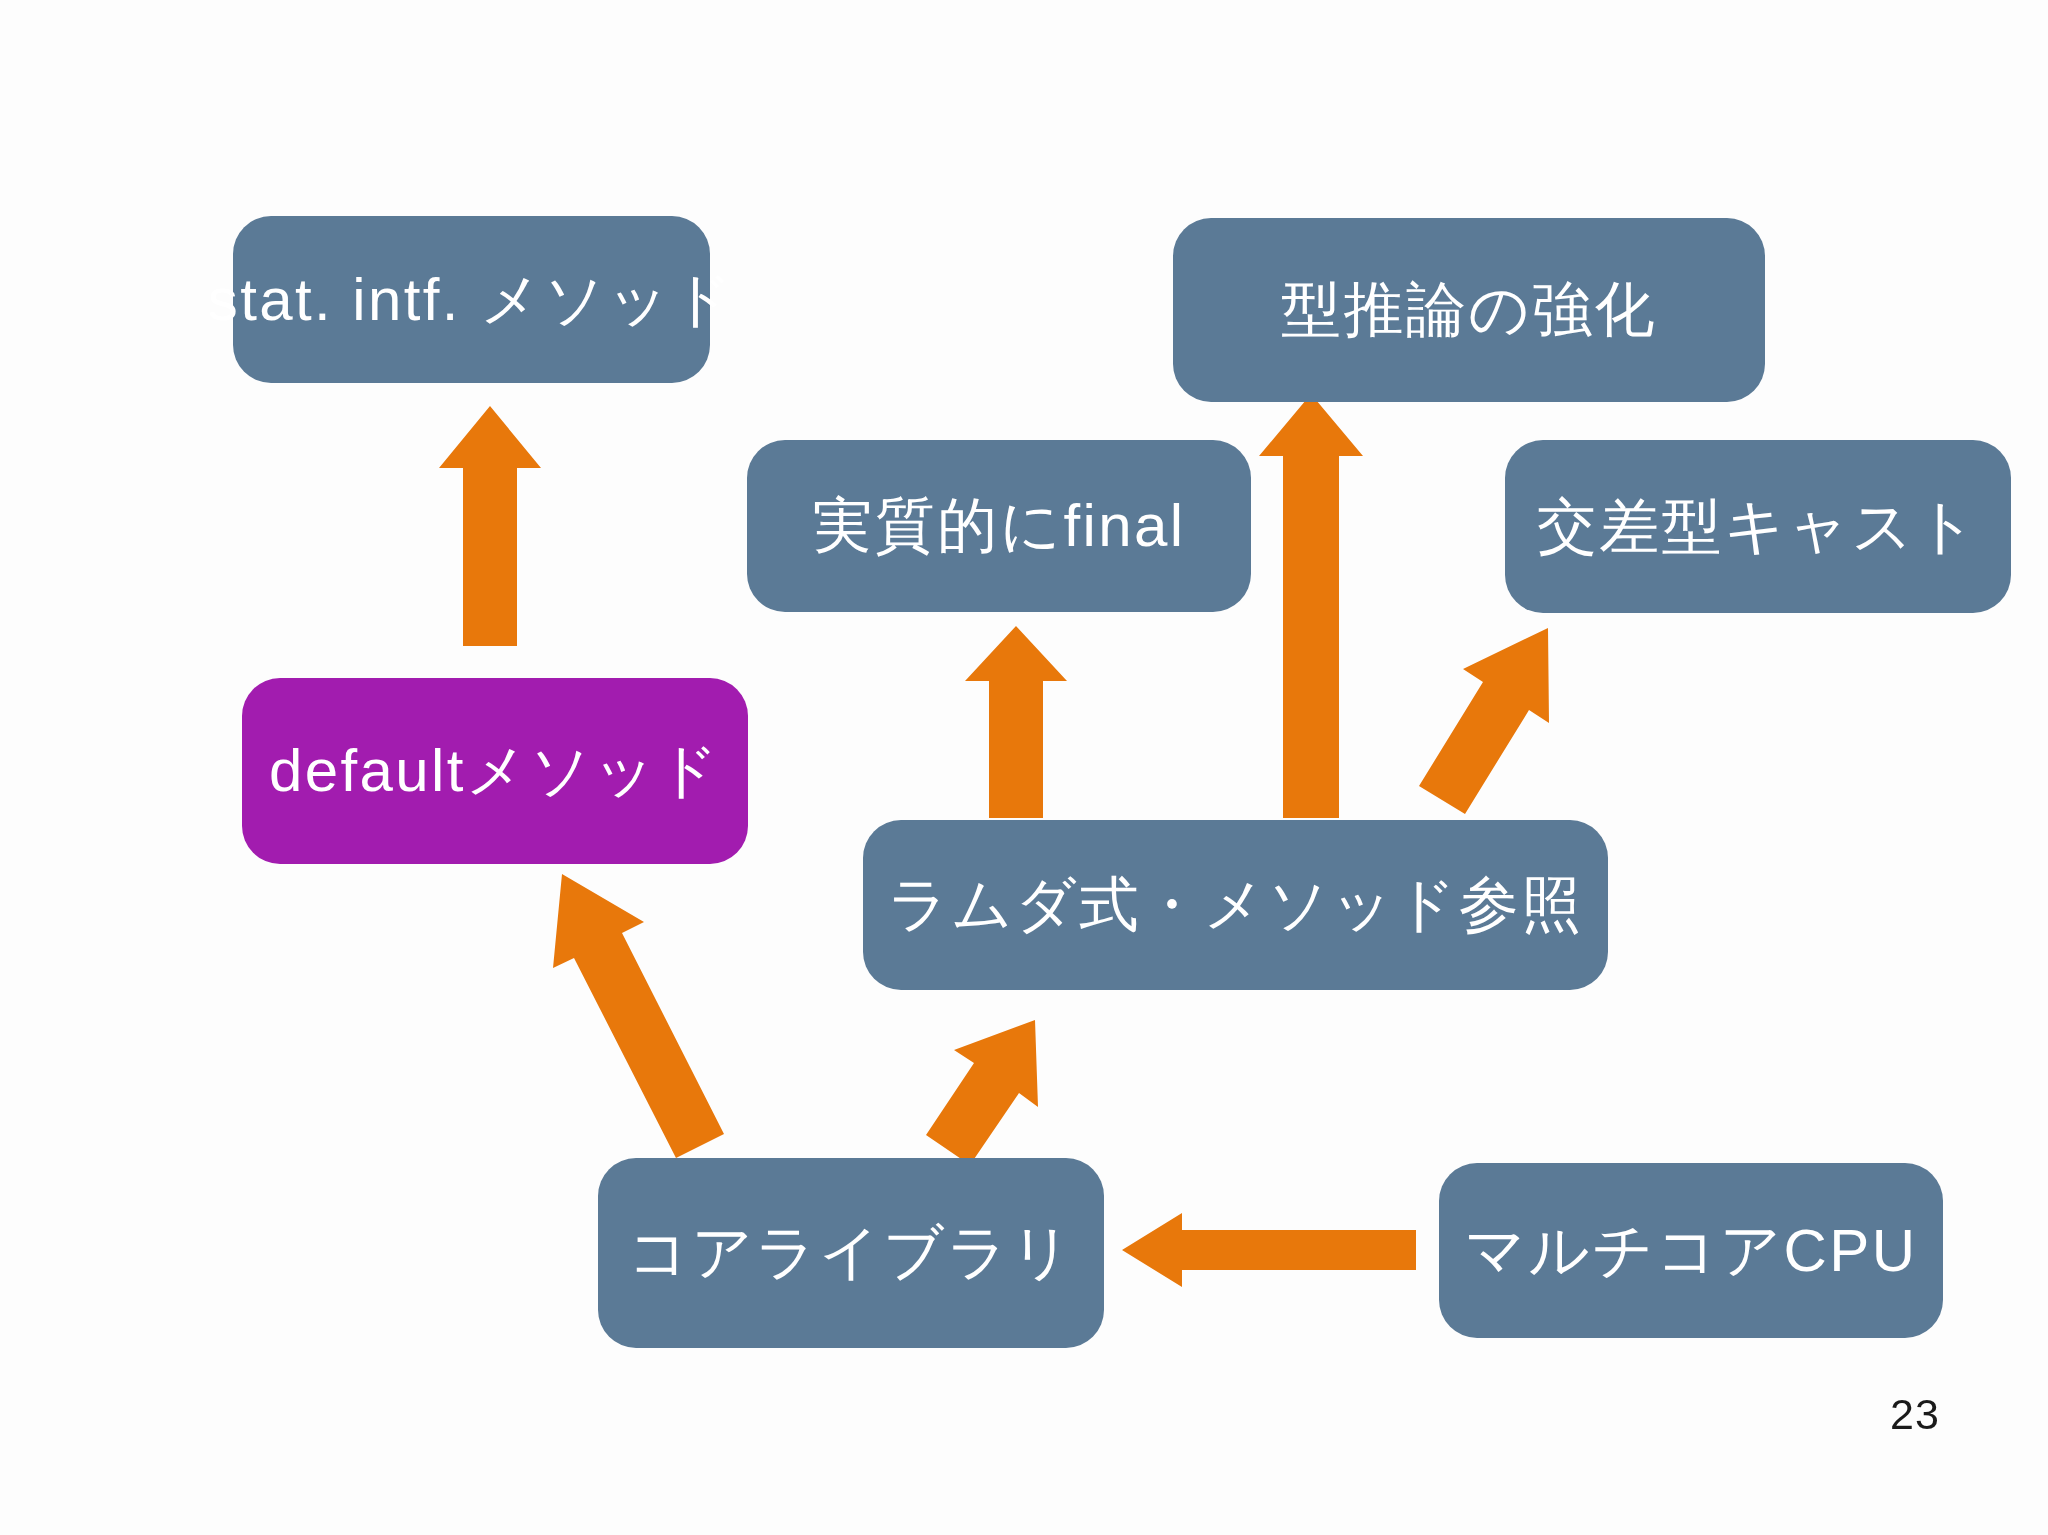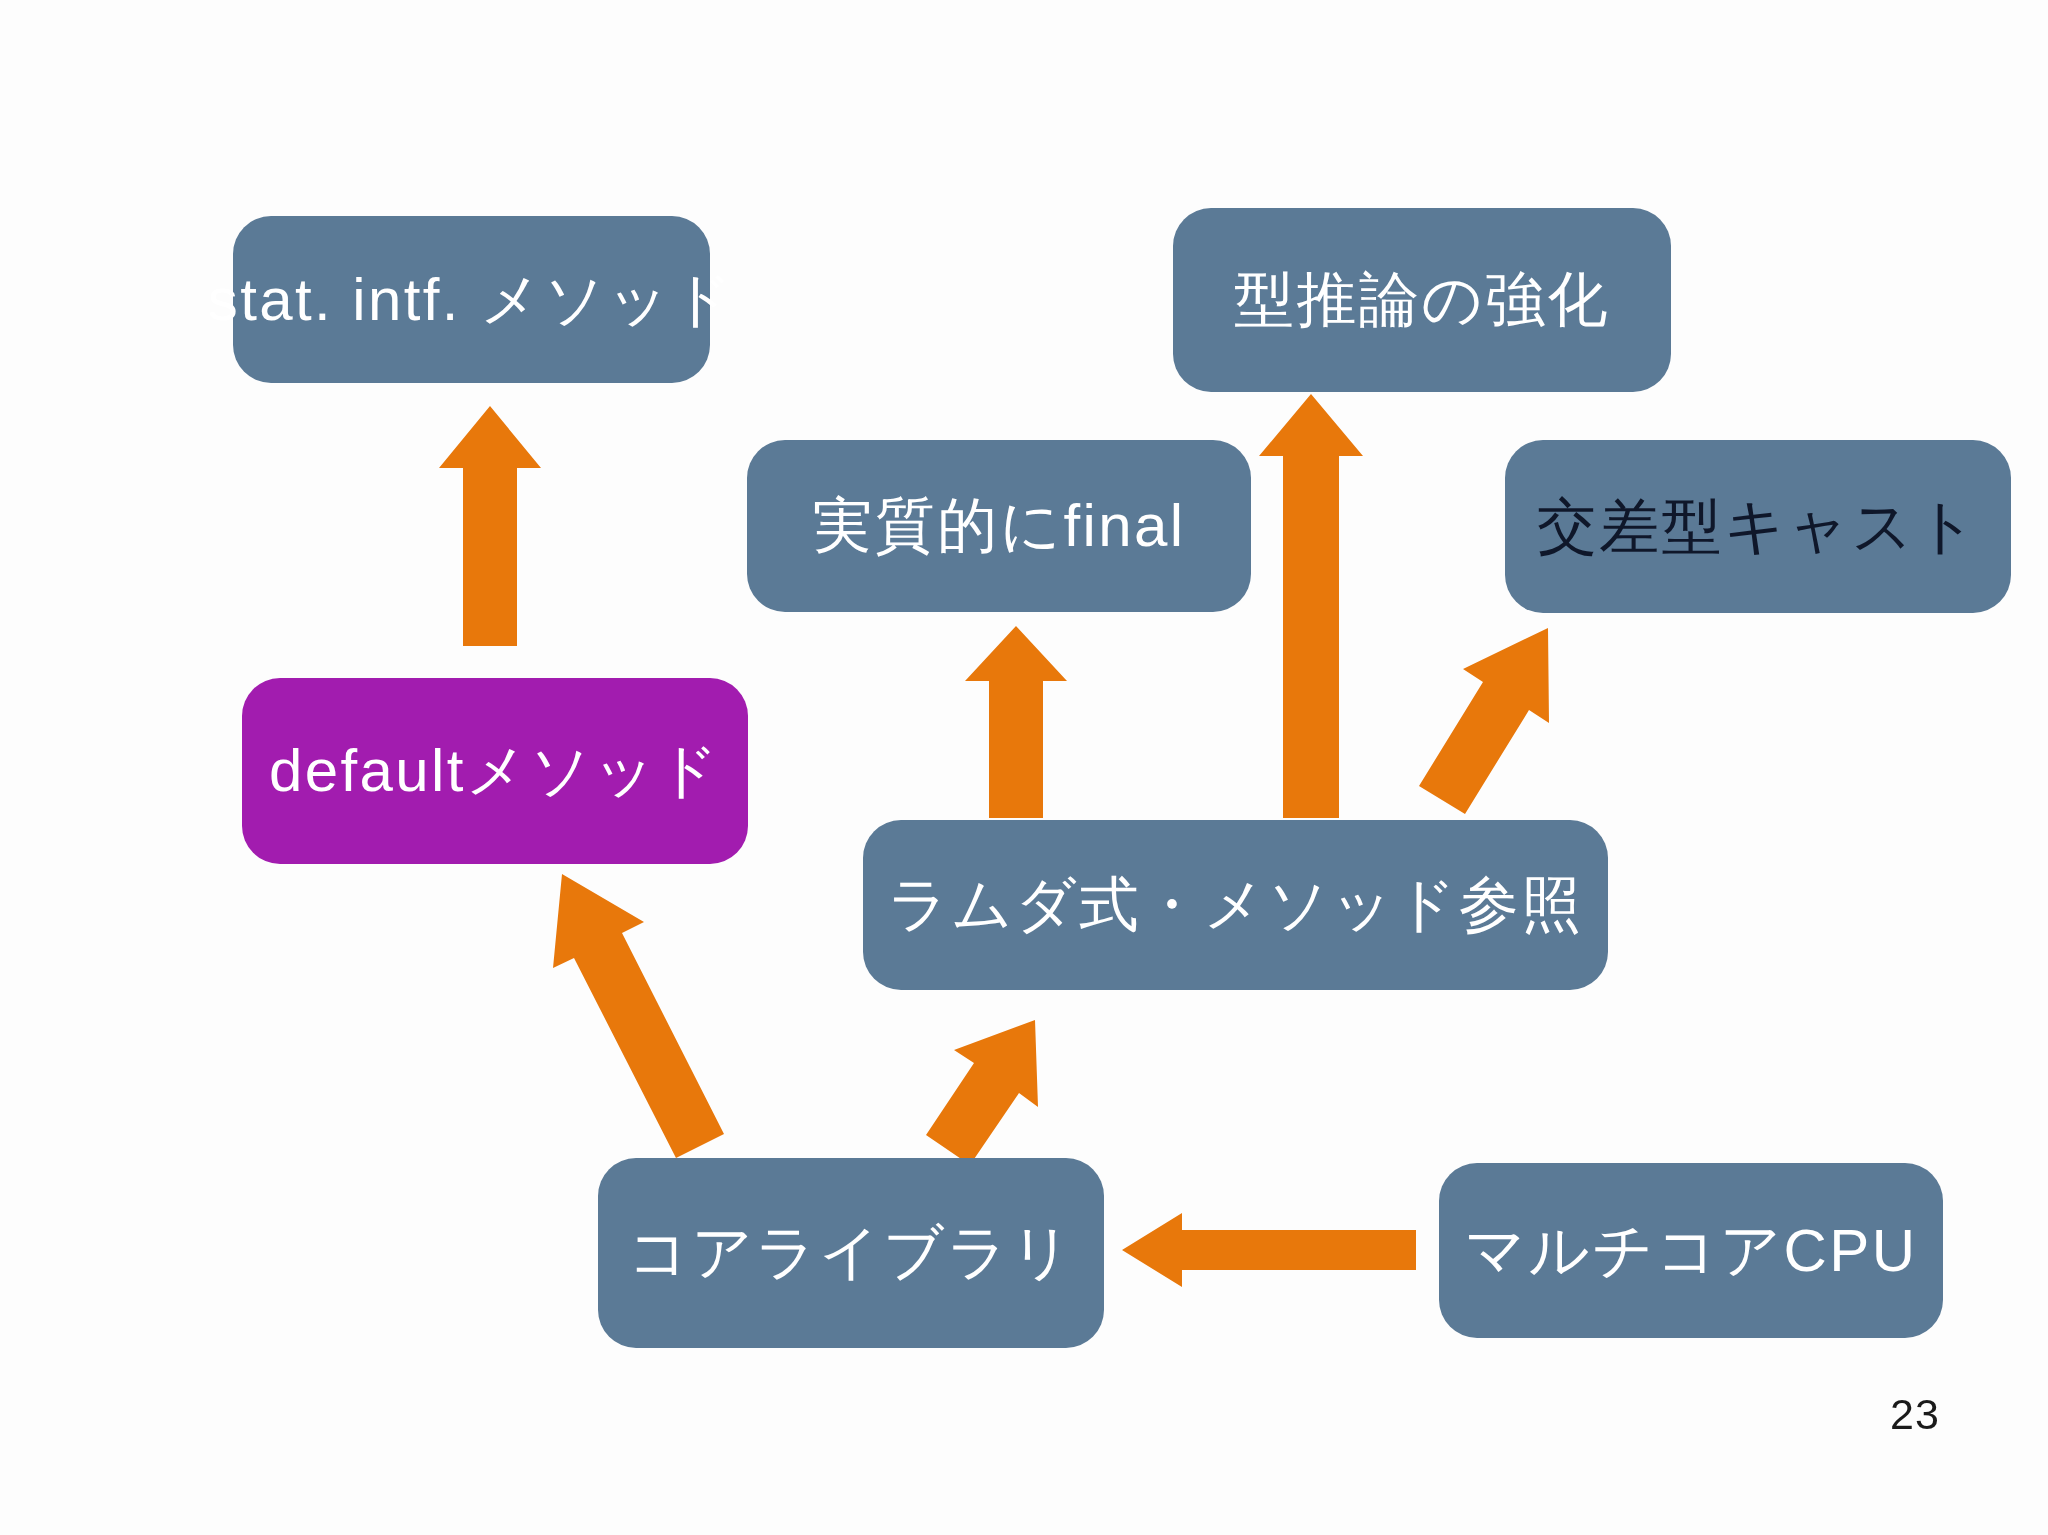--- a/index.html
+++ b/index.html
@@ -58,28 +58,28 @@
       <polygon points="1339,818 1339,456 1363,456 1311,394 1259,456 1283,456 1283,818" fill="#E8780B"></polygon>
       <polygon points="1465,814 1529,710 1549,723 1548,628 1463,669 1483,682 1419,786" fill="#E8780B"></polygon>
       <polygon points="724,1134 622,933 644,922 562,874 553,968 574,958 676,1158" fill="#E8780B"></polygon>
       <polygon points="970,1165 1019,1093 1038,1107 1035,1020 954,1050 974,1063 926,1135" fill="#E8780B"></polygon>
       <polygon points="1416,1230 1182,1230 1182,1213 1122,1250 1182,1287 1182,1270 1416,1270" fill="#E8780B"></polygon>
     </svg>
   <div id="node-layer">
       <div class="box" style="left: 233px; top: 216px; width: 477px; height: 167px; background: rgb(91, 122, 150);">
         <span class="box-label" style="color: rgb(255, 255, 255);">stat. intf. メソッド</span>
       </div>
-      <div class="box" style="left: 1173px; top: 208px; width: 498px; height: 184px; background: rgb(91, 122, 150);">
+      <div class="box" style="left: 1173px; top: 218px; width: 592px; height: 184px; background: rgb(91, 122, 150);">
         <span class="box-label" style="color: rgb(255, 255, 255);">型推論の強化</span>
       </div>
       <div class="box" style="left: 747px; top: 440px; width: 504px; height: 172px; background: rgb(91, 122, 150); align-items: center;">
         <span class="box-label" style="color: rgb(255, 255, 255);">実質的にfinal</span>
       </div>
       <div class="box" style="left: 1505px; top: 440px; width: 506px; height: 173px; background: rgb(91, 122, 150);">
-        <span class="box-label" style="color: #0f172a;">交差型キャスト</span>
+        <span class="box-label" style="color: #ffffff;">交差型キャスト</span>
       </div>
       <div class="box" style="left: 242px; top: 678px; width: 506px; height: 186px; background: #a21caf;">
         <span class="box-label" style="color: rgb(255, 255, 255);">defaultメソッド</span>
       </div>
       <div class="box" style="left: 863px; top: 820px; width: 745px; height: 170px; background: rgb(91, 122, 150);">
         <span class="box-label" style="color: rgb(255, 255, 255);">ラムダ式・メソッド参照</span>
       </div>
       <div class="box" style="left: 598px; top: 1158px; width: 506px; height: 190px; background: rgb(91, 122, 150);">
         <span class="box-label" style="color: rgb(255, 255, 255);">コアライブラリ</span>
       </div>

